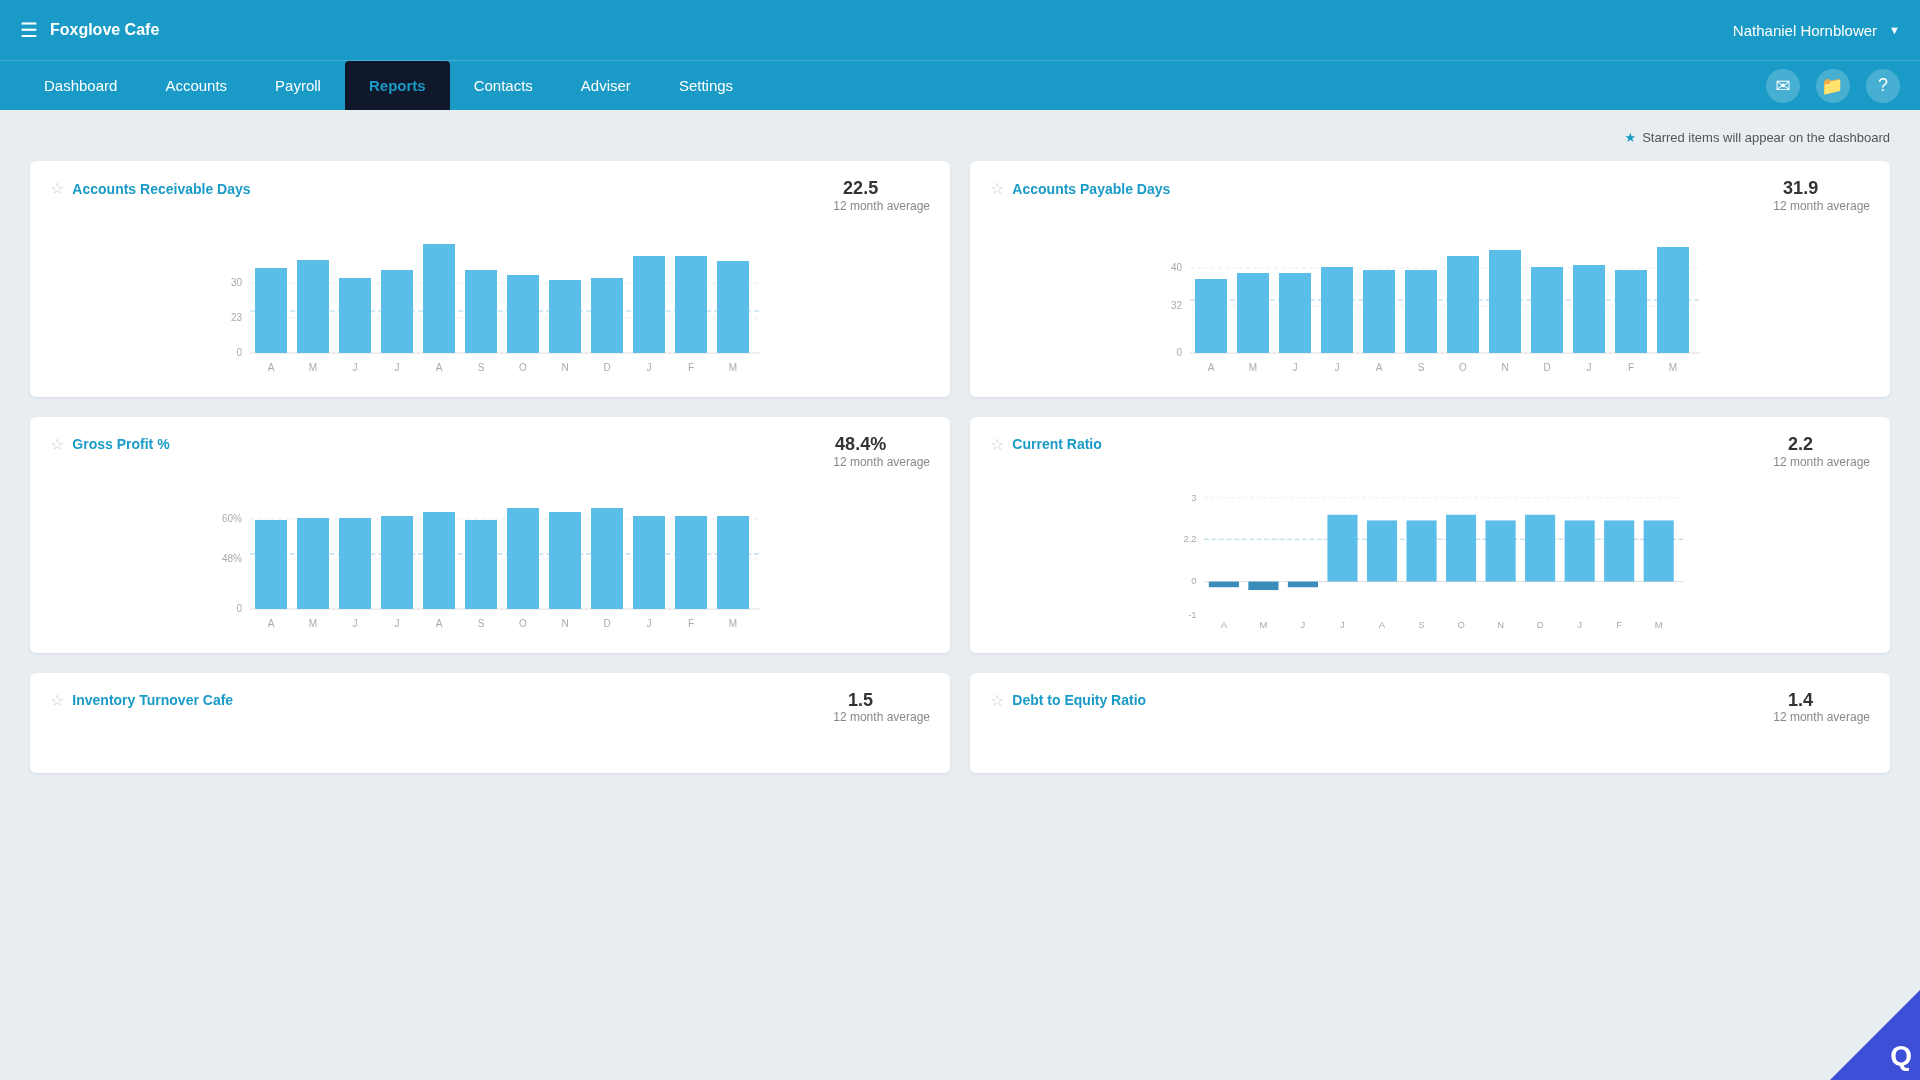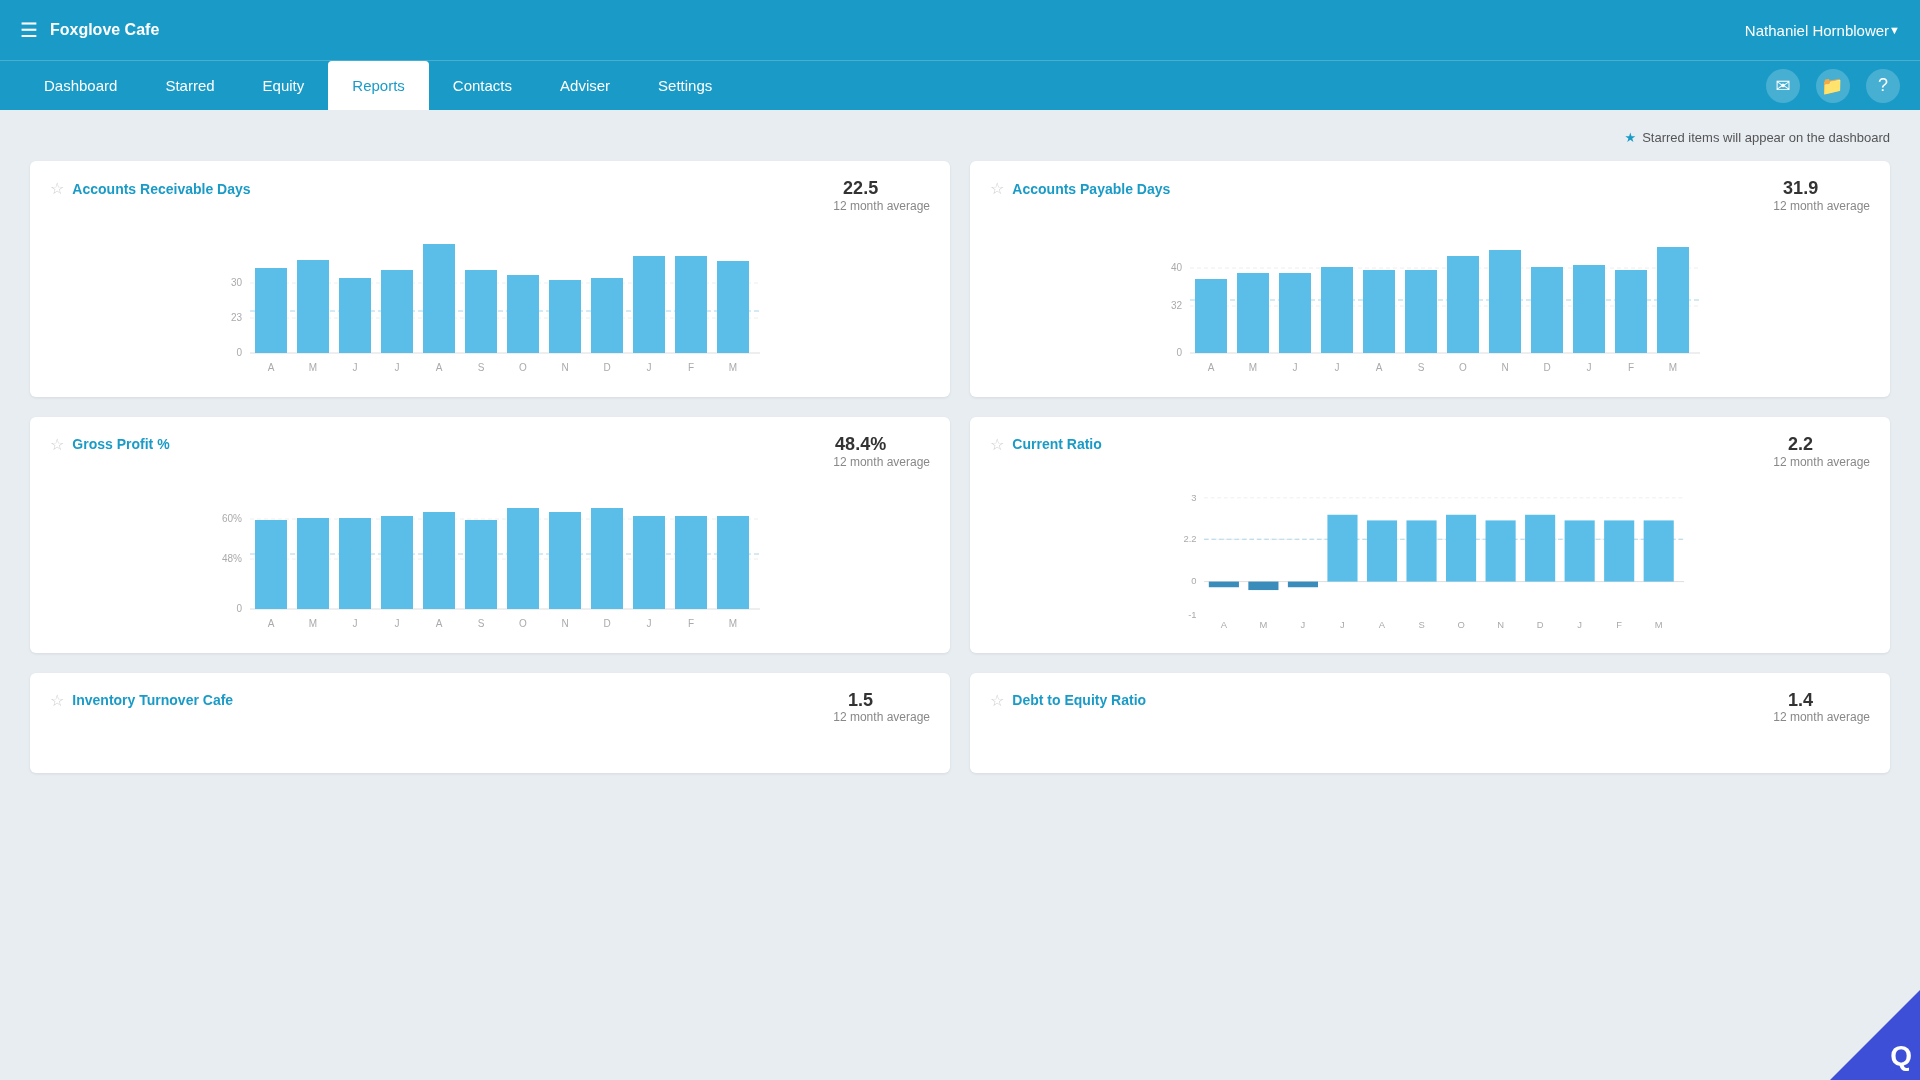--- a/index.html
+++ b/index.html
@@ -10,21 +10,21 @@
       background: #1a9bc7;
       display: flex;
       align-items: center;
       justify-content: space-between;
       padding: 0 20px;
       height: 60px;
     }
     .topbar-left { display: flex; align-items: center; gap: 12px; }
     .topbar-left .hamburger { color: white; font-size: 20px; cursor: pointer; }
     .topbar-title { color: white; font-size: 16px; font-weight: bold; }
-    .topbar-right { display: flex; align-items: center; color: white; font-size: 15px; }
+    .topbar-right { display: flex; align-items: center; gap: 12px; color: white; font-size: 15px; }
     .topbar-right .dropdown-arrow { font-size: 11px; }
 
     
     .navbar {
       background: #1a9bc7;
       display: flex;
       align-items: center;
       justify-content: space-between;
       padding: 0 20px;
       border-top: 1px solid rgba(255,255,255,0.2);
@@ -33,23 +33,23 @@
     .nav-links { display: flex; align-items: center; }
     .nav-item {
       color: white;
       padding: 16px 24px;
       font-size: 15px;
       cursor: pointer;
       text-decoration: none;
       display: block;
     }
     .nav-item.active {
-      background: #ffffff;
+      background: #0f172a;
       color: #1a9bc7;
-      font-weight: normal;
+      font-weight: bold;
       border-radius: 4px 4px 0 0;
     }
     .nav-icons { display: flex; gap: 16px; align-items: center; }
     .nav-icon {
       color: white;
       font-size: 18px;
       cursor: pointer;
       width: 34px;
       height: 34px;
       border-radius: 50%;
@@ -150,22 +150,22 @@
   </div>
   <div class="topbar-right">
     <span>Nathaniel Hornblower</span>
     <span class="dropdown-arrow">▼</span>
   </div>
 </div>
 
 <div class="navbar">
   <div class="nav-links">
     <a class="nav-item">Dashboard</a>
-    <a class="nav-item">Starred</a>
-    <a class="nav-item">Equity</a>
+    <a class="nav-item">Accounts</a>
+    <a class="nav-item">Payroll</a>
     <a class="nav-item active">Reports</a>
     <a class="nav-item">Contacts</a>
     <a class="nav-item">Adviser</a>
     <a class="nav-item">Settings</a>
   </div>
   <div class="nav-icons">
     <div class="nav-icon">✉</div>
     <div class="nav-icon">📁</div>
     <div class="nav-icon">?</div>
   </div>

